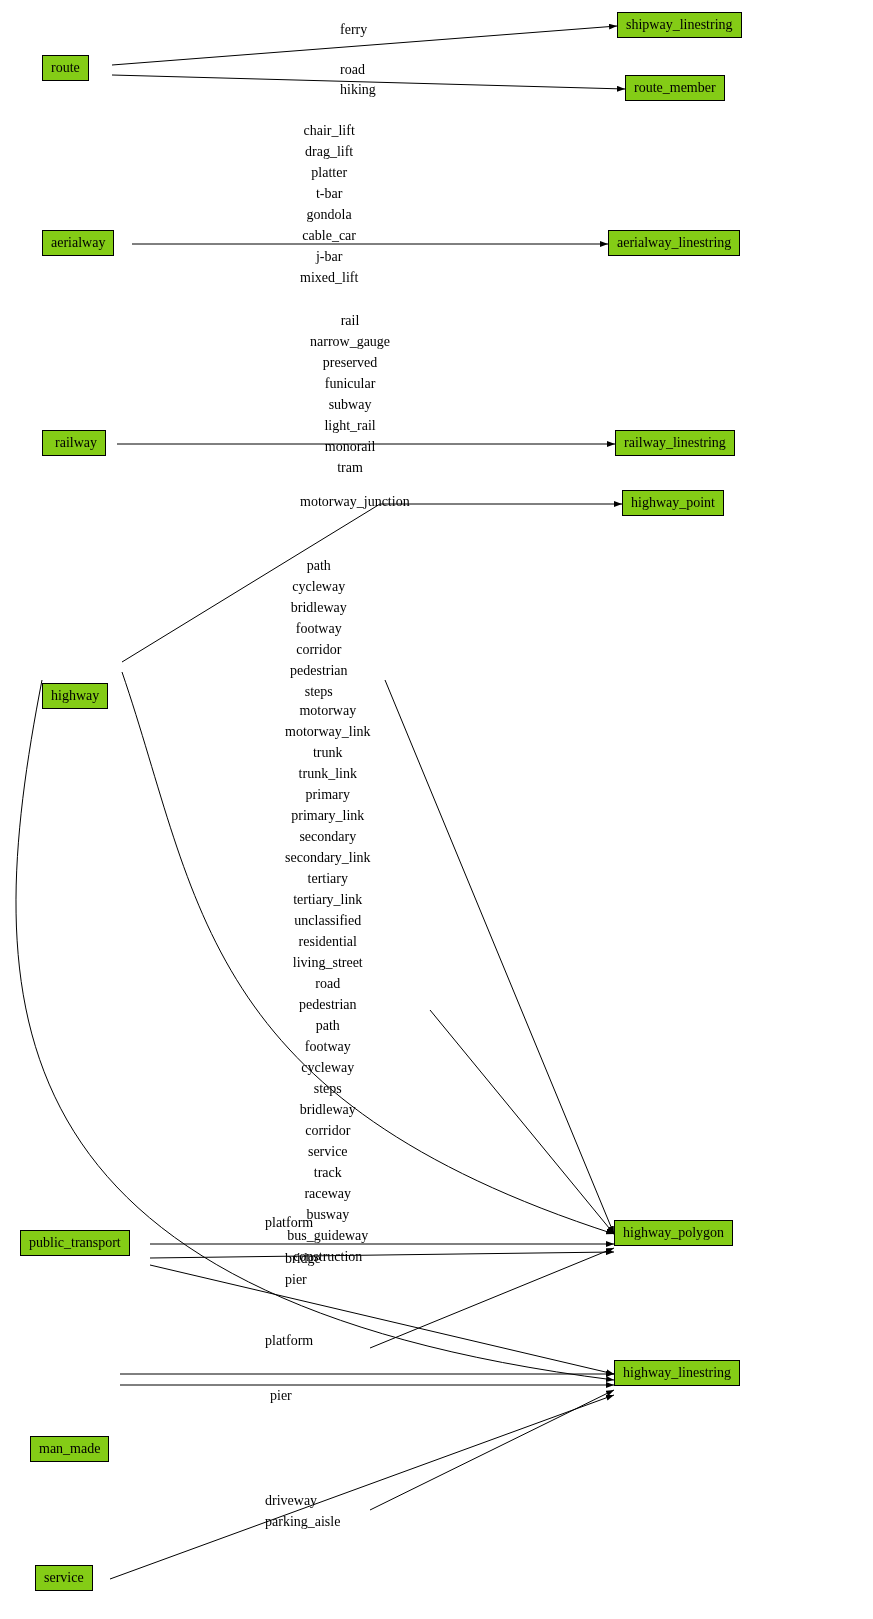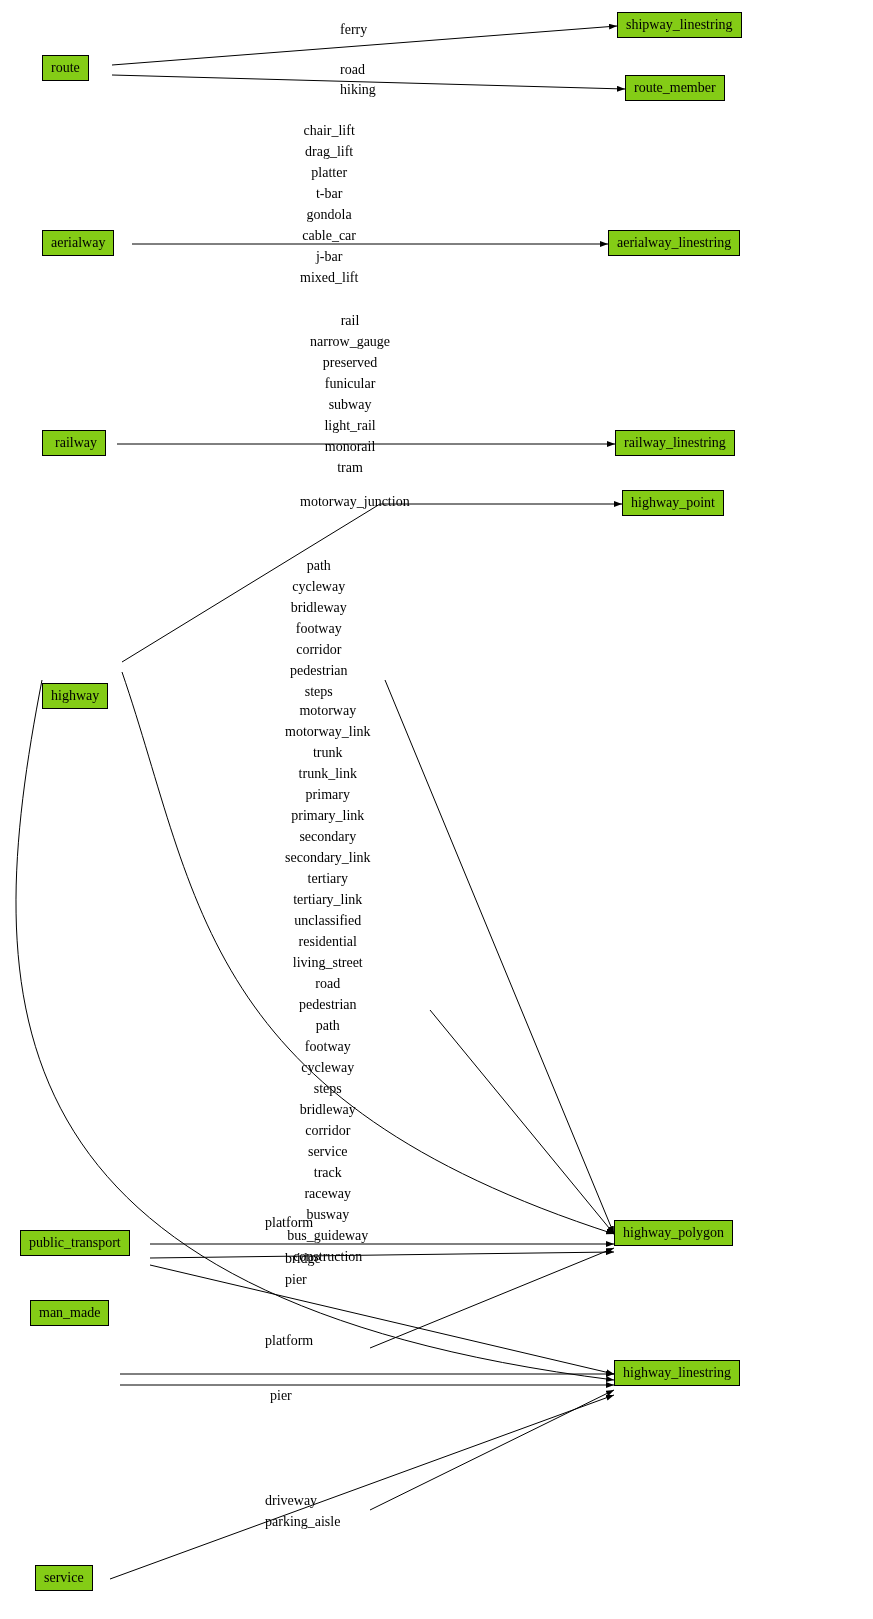--- a/index.html
+++ b/index.html
@@ -127,21 +127,21 @@
   </div>
 
   <div class="node-box" style="left:614px; top:1220px;">
     <span>highway_polygon</span>
   </div>
 
   <div class="node-box" style="left:20px; top:1230px;">
     <span>public_transport</span>
   </div>
 
-  <div class="node-box" style="left:30px; top:1300px;">
+  <div class="node-box" style="left:30px; top:1436px;">
     <span>man_made</span>
   </div>
 
   <div class="node-box" style="left:614px; top:1360px;">
     <span>highway_linestring</span>
   </div>
 
   <div class="node-box" style="left:35px; top:1565px;">
     <span>service</span>
   </div>

